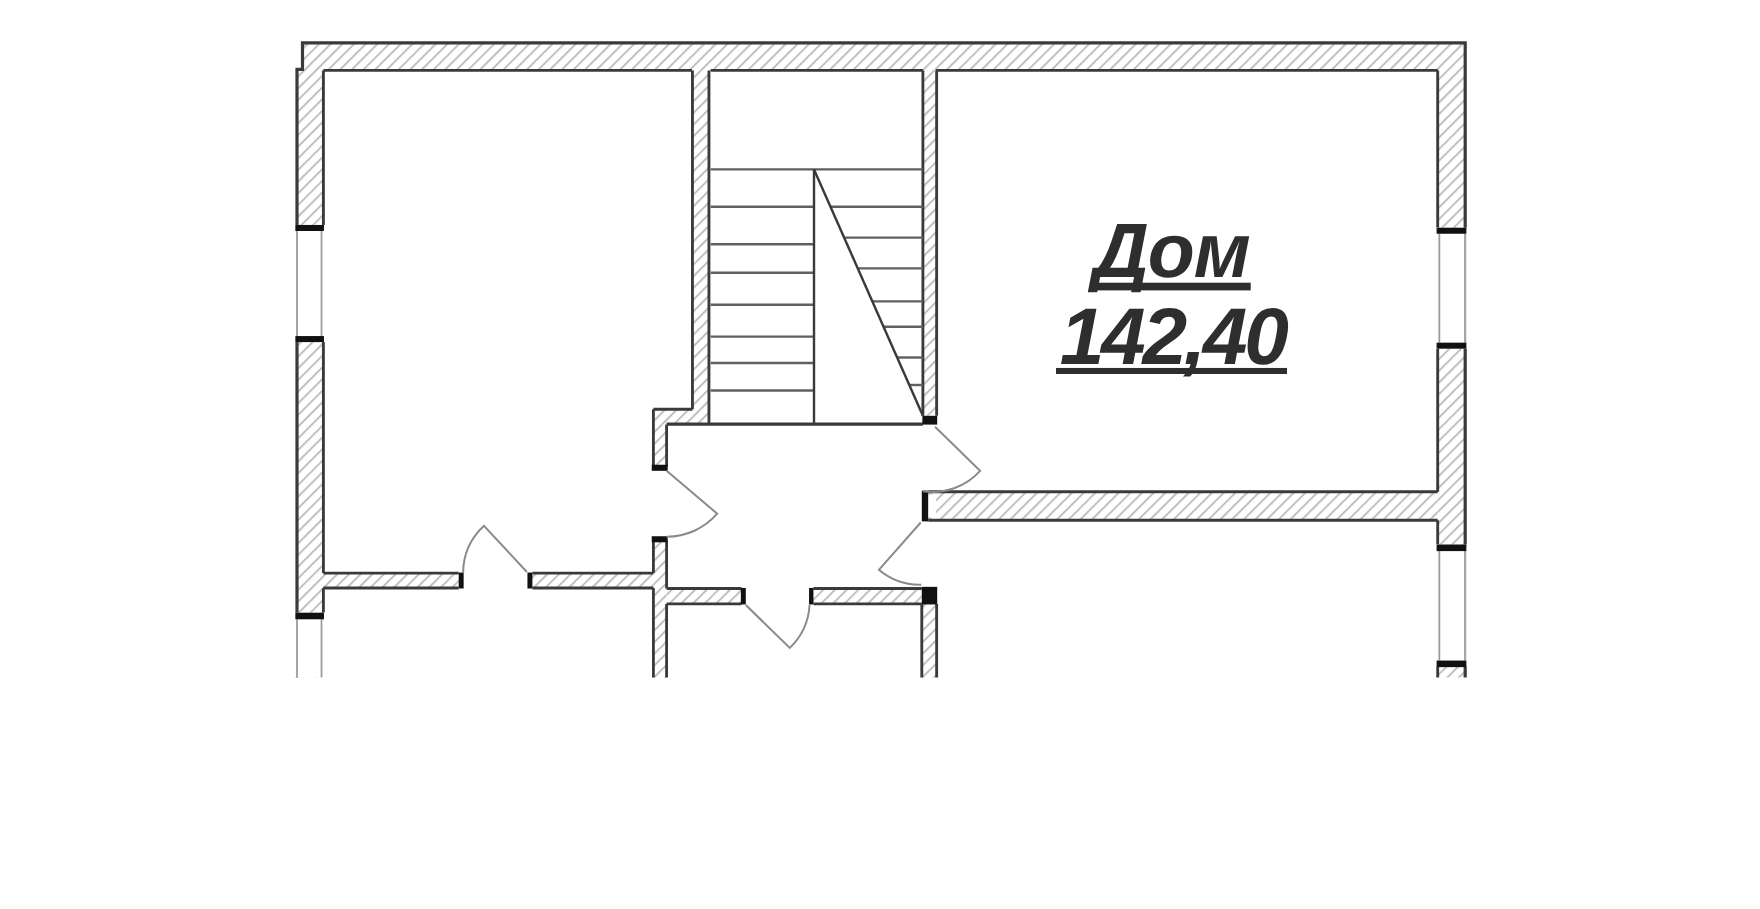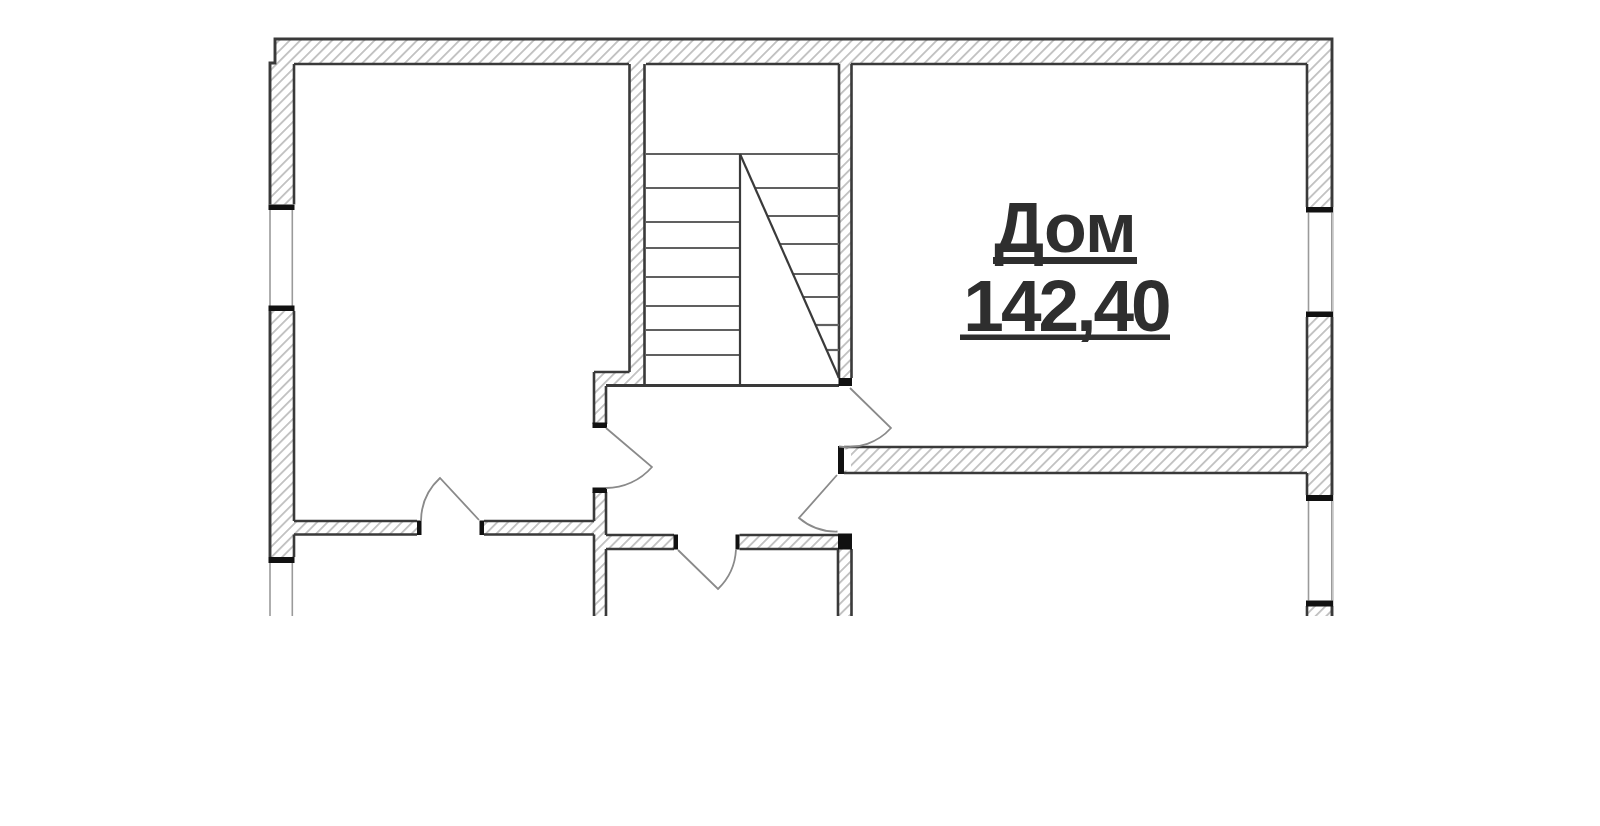--- a/index.html
+++ b/index.html
@@ -1,16 +1,16 @@
 <!DOCTYPE html>
 <html><head>
 <meta charset="utf-8">
 <style>
   html,body{margin:0;padding:0;background:#ffffff;}
-  .page{width:1600px;height:616px;position:relative;font-family:"Liberation Sans",sans-serif;}
+  .page{width:1600px;height:616px;position:relative;font-family:"Liberation Sans",sans-serif;font-style:italic;}
   svg{position:absolute;top:0;left:0;}
 </style>
 </head>
 <body>
 <div class="page">
 <svg width="1600" height="826" viewBox="0 0 1600 826">
 <defs>
 <pattern id="hatch" width="7.5" height="7.5" patternUnits="userSpaceOnUse" patternTransform="rotate(45)">
   <rect width="7.5" height="7.5" fill="#ffffff"></rect>
   <line x1="0" y1="0" x2="0" y2="7.5" stroke="#c0c0c0" stroke-width="3.6"></line>

